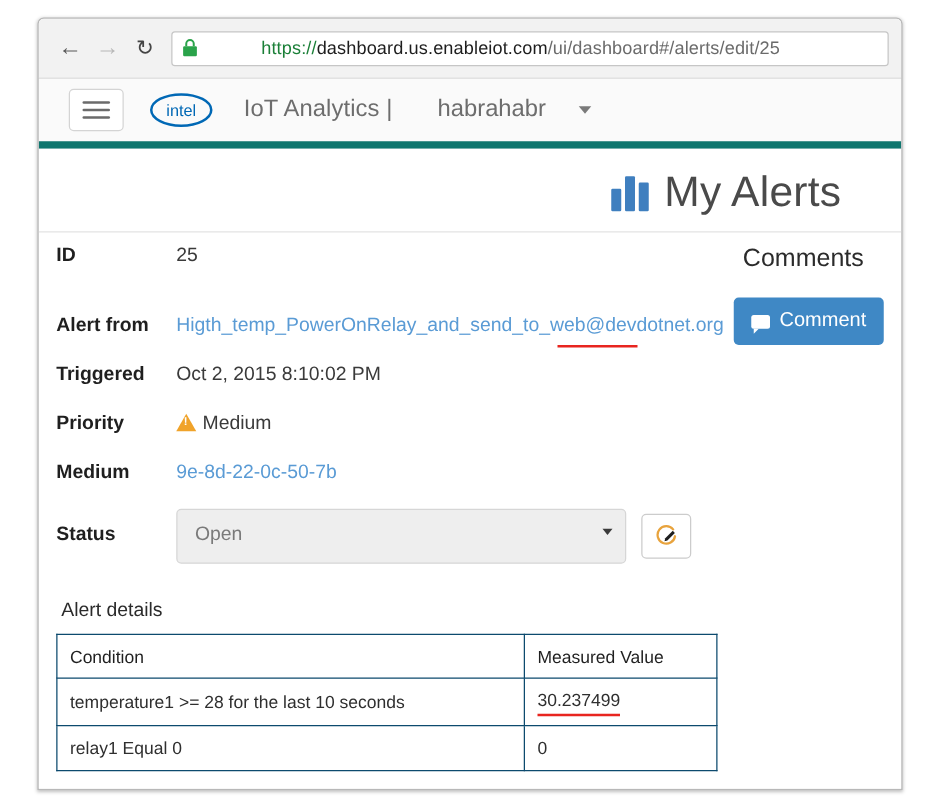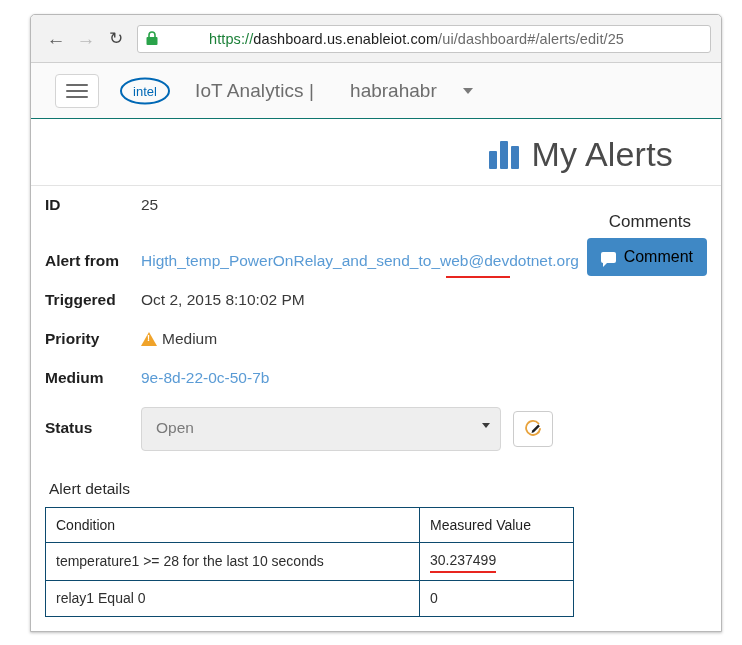--- a/index.html
+++ b/index.html
@@ -72,21 +72,21 @@
   }
   .url-text { color: #545454; letter-spacing: 0.1px; margin-left: 46px; }
   .url-scheme { color: #1a7f37; }
   .url-host { color: #1d1d1d; }
   .url-path { color: #6b6b6b; }
 
   
   .appnav {
     height: 56px;
     background: #fafafa;
-    border-bottom: 1px solid #0f766e;
+    border-bottom: 6px solid #0f766e;
     display: flex;
     align-items: center;
     padding: 0 12px;
   }
   .menu-toggle {
     width: 44px; height: 34px;
     border: 1px solid #d4d4d4;
     border-radius: 4px;
     background: #ffffff;
     display: flex; flex-direction: column;
@@ -177,33 +177,33 @@
 
   .content {
     position: relative;
     padding: 0 14px 0 14px;
   }
 
   
   .comments-heading {
     position: absolute;
     right: 30px;
-    top: 26px;
-    font-size: 17px;
+    top: 10px;
+    font-size: 20px;
     color: #2b2b2b;
     font-weight: 400;
   }
 
   .comment-btn {
     position: absolute;
     right: 14px;
     top: 52px;
     height: 38px;
     background: #3f88c5;
-    color: #000000;
+    color: #ffffff;
     border: none;
     border-radius: 4px;
     padding: 0 14px;
     display: inline-flex;
     align-items: center;
     gap: 8px;
     font-size: 16px;
     font-family: "Liberation Sans", sans-serif;
     cursor: pointer;
     z-index: 4;

